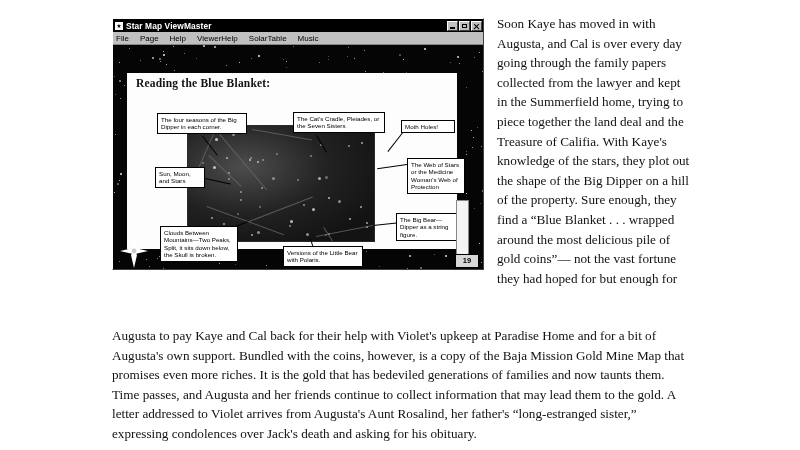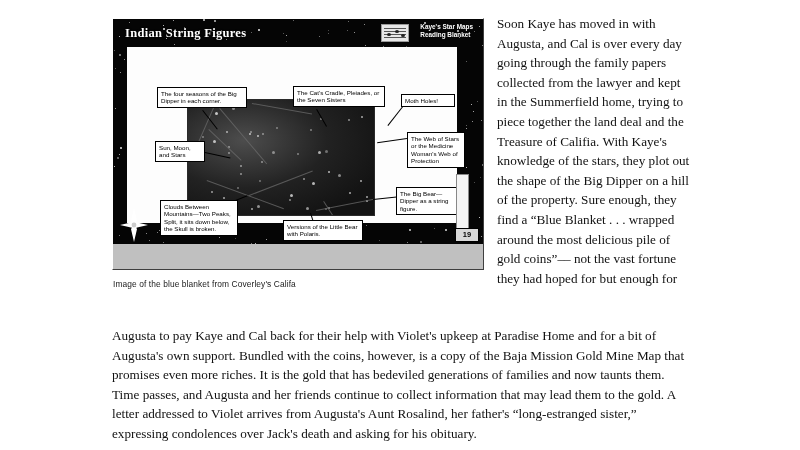--- a/index.html
+++ b/index.html
@@ -311,21 +311,45 @@
   }
 </style>
 </head>
 <body>
 
 <div class="page">
 
   <div class="figure-block">
     <div class="win">
 
-
+      <div class="titlebar">
+        <div class="title-ico">★</div>
+        <div class="title-text">Star Map ViewMaster</div>
+        <div class="title-btns">
+          <div class="tbtn min">
+              <i></i>
+            </div>
+          <div class="tbtn max">
+              <i></i>
+            </div>
+          <div class="tbtn close">
+              <i class="a"></i>
+              <i class="b"></i>
+            </div>
+        </div>
+      </div>
+
+      <div class="menubar">
+        <div class="menu-item">File</div>
+        <div class="menu-item">Page</div>
+        <div class="menu-item">Help</div>
+        <div class="menu-item">ViewerHelp</div>
+        <div class="menu-item">SolarTable</div>
+        <div class="menu-item">Music</div>
+      </div>
 
       <div class="canvas">
 
         <div class="stars-layer" id="starfield">
             <div class="star" style="width: 1px; height: 1px; left: 298.9px; top: 191.8px; opacity: 0.94;"></div>
             <div class="star" style="width: 1px; height: 1px; left: 68.1px; top: 159.3px; opacity: 0.66;"></div>
             <div class="star" style="width: 1px; height: 1px; left: 206.6px; top: 129.5px; opacity: 0.84;"></div>
             <div class="star" style="width: 1px; height: 1px; left: 173.3px; top: 21.9px; opacity: 0.35;"></div>
             <div class="star" style="width: 2px; height: 2px; left: 112.9px; top: 141.9px; opacity: 0.66;"></div>
             <div class="star" style="width: 1px; height: 1px; left: 126.3px; top: 16.6px; opacity: 0.97;"></div>
@@ -638,38 +662,23 @@
             <div class="star" style="width: 1px; height: 1px; left: 282.8px; top: 184px; opacity: 0.57;"></div>
             <div class="star" style="width: 1px; height: 1px; left: 215.4px; top: 13.5px; opacity: 0.42;"></div>
             <div class="star" style="width: 1px; height: 1px; left: 286.5px; top: 90.4px; opacity: 0.99;"></div>
             <div class="star" style="width: 1px; height: 1px; left: 183.9px; top: 134.8px; opacity: 0.6;"></div>
             <div class="star" style="width: 1px; height: 1px; left: 297.7px; top: 151.4px; opacity: 0.67;"></div>
             <div class="star" style="width: 1px; height: 1px; left: 150.6px; top: 52.2px; opacity: 0.61;"></div>
             <div class="star" style="width: 1px; height: 1px; left: 301.2px; top: 138.3px; opacity: 0.7;"></div>
             <div class="star" style="width: 1px; height: 1px; left: 285.3px; top: 194.9px; opacity: 0.79;"></div>
           </div>
 
-        <div class="banner">
-          <div class="banner-title">Indian String Figures</div>
-          <div class="music-ico">
-            <div class="ln" style="top:3px"></div>
-            <div class="ln" style="top:6px"></div>
-            <div class="ln" style="top:9px"></div>
-            <div class="ln" style="top:12px"></div>
-            <div class="nt" style="left:5px; top:8px"></div>
-            <div class="nt" style="left:13px; top:5px"></div>
-            <div class="nt" style="left:19px; top:9px"></div>
-          </div>
-          <div class="banner-right">
-            <div>Kaye's Star Maps</div>
-            <div>Reading Blanket</div>
-          </div>
-        </div>
 
         <div class="sheet">
+          <div class="sheet-title">Reading the Blue Blanket:</div>
 
           <div class="blanket" id="blanket">
               <div class="dot" style="width: 2px; height: 2px; left: 14.1px; top: 36.3px; opacity: 0.51;"></div>
               <div class="dot" style="width: 2px; height: 2px; left: 40px; top: 51.9px; opacity: 0.61;"></div>
               <div class="dot" style="width: 2px; height: 2px; left: 71.1px; top: 80.3px; opacity: 0.49;"></div>
               <div class="dot" style="width: 2px; height: 2px; left: 140.1px; top: 71.2px; opacity: 0.88;"></div>
               <div class="dot" style="width: 2px; height: 2px; left: 136.5px; top: 108px; opacity: 0.49;"></div>
               <div class="dot" style="width: 2px; height: 2px; left: 61px; top: 33.3px; opacity: 0.9;"></div>
               <div class="dot" style="width: 2px; height: 2px; left: 68.6px; top: 34.7px; opacity: 0.91;"></div>
               <div class="dot" style="width: 2px; height: 2px; left: 115.2px; top: 78.3px; opacity: 0.66;"></div>
@@ -754,19 +763,18 @@
 
         <div class="scroll-strip"></div>
 
         <div class="pagebox">19</div>
 
         <div class="statusbar"></div>
       </div>
     </div>
   </div>
 
-  <div class="caption">Image of the blue blanket from Coverley's Califa</div>
 
   <div class="body-col">Soon Kaye has moved in with Augusta, and Cal is over every day going through the family papers collected from the lawyer and kept in the Summerfield home, trying to piece together the land deal and the Treasure of Califia. With Kaye's knowledge of the stars, they plot out the shape of the Big Dipper on a hill of the property. Sure enough, they find a “Blue Blanket . . . wrapped around the most delicious pile of gold coins”–– not the vast fortune they had hoped for but enough for</div>
 
   <div class="bottom-para">Augusta to pay Kaye and Cal back for their help with Violet's upkeep at Paradise Home and for a bit of Augusta's own support. Bundled with the coins, however, is a copy of the Baja Mission Gold Mine Map that promises even more riches. It is the gold that has bedeviled generations of families and now taunts them. Time passes, and Augusta and her friends continue to collect information that may lead them to the gold. A letter addressed to Violet arrives from Augusta's Aunt Rosalind, her father's “long-estranged sister,” expressing condolences over Jack's death and asking for his obituary.</div>
 
 </div>
 
 </body></html>

